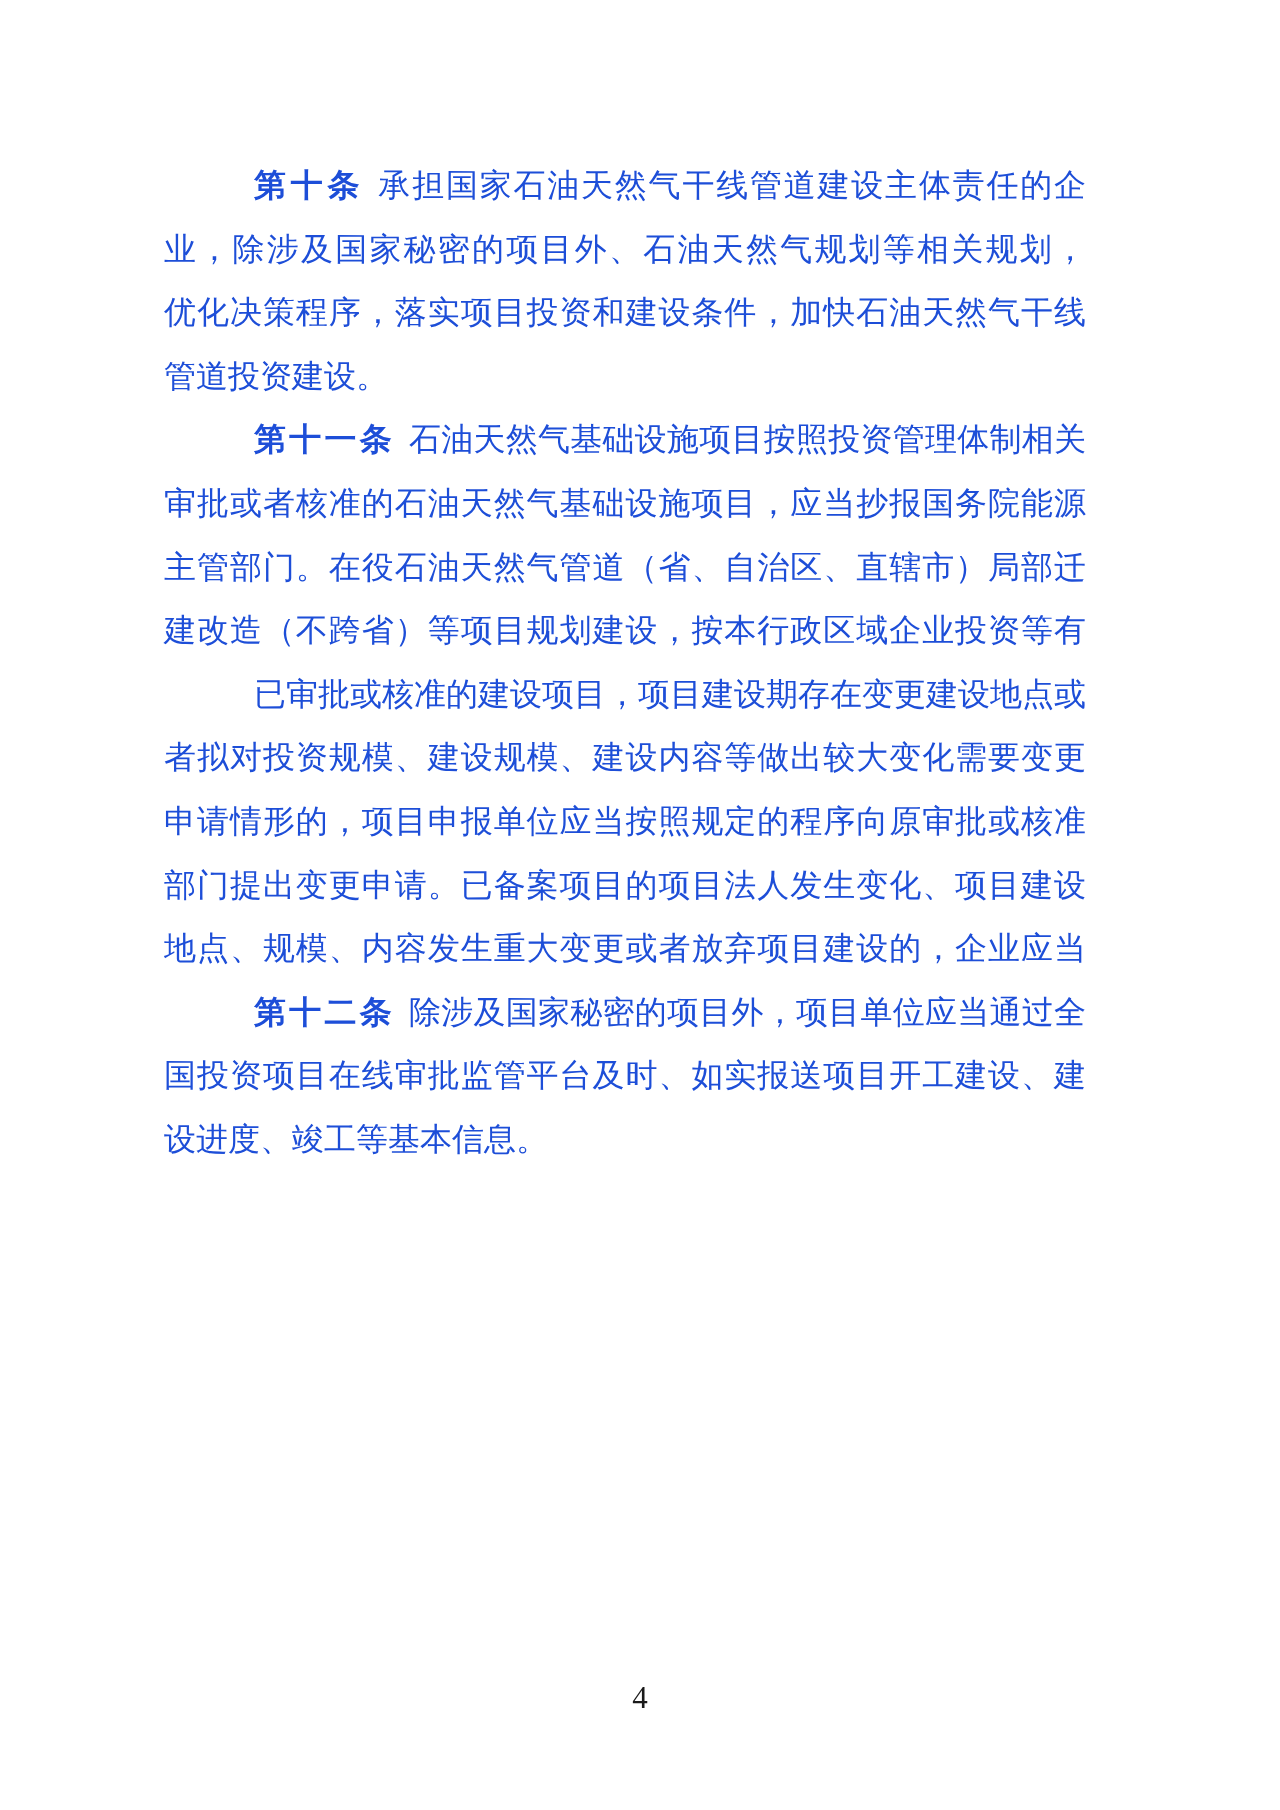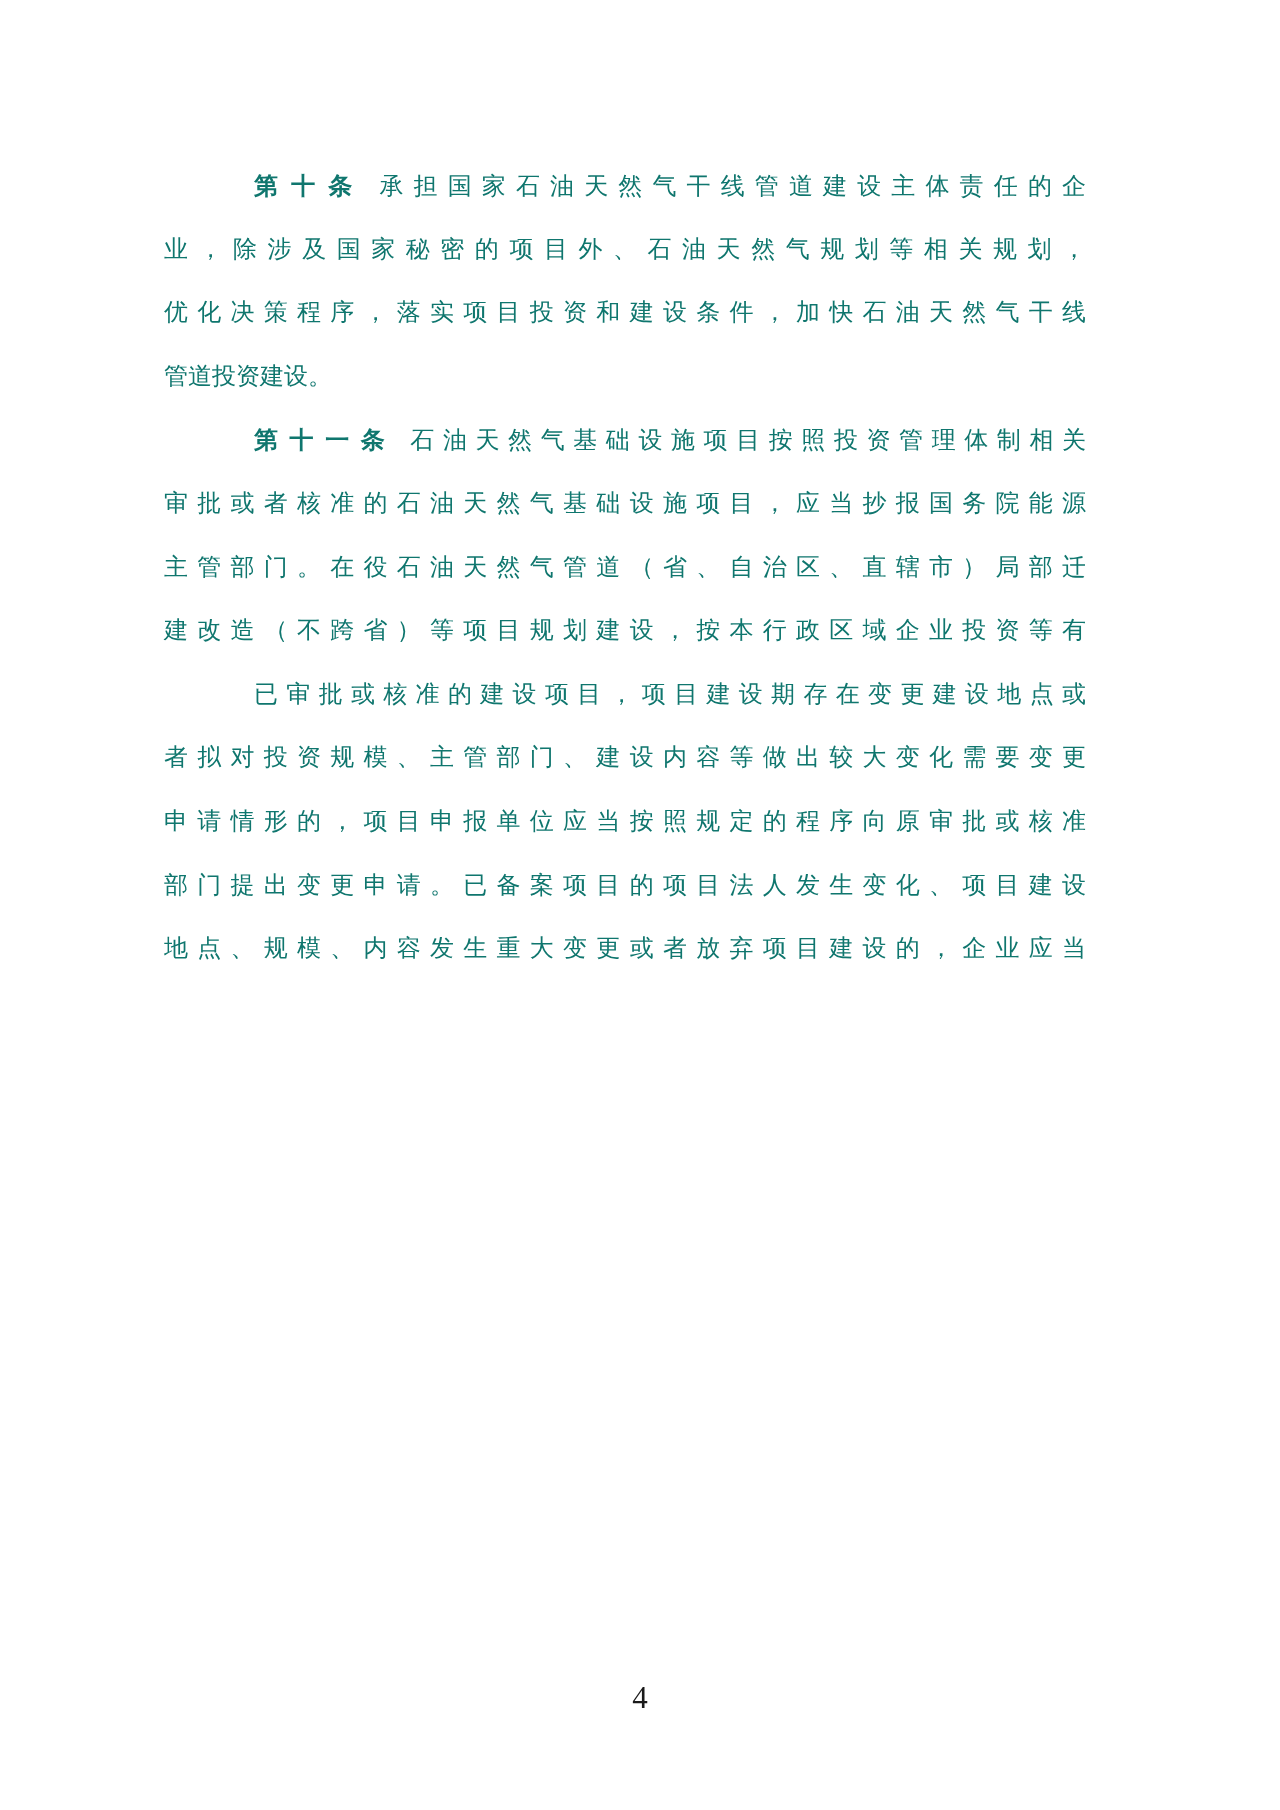--- a/index.html
+++ b/index.html
@@ -14,22 +14,22 @@
     margin: 0 auto;
     background: #ffffff;
     overflow: hidden;
     font-family: "Liberation Serif", "DejaVu Serif", serif;
   }
   .document-body {
     position: absolute;
     left: 164px;
     top: 154px;
     width: 922px;
-    color: #0f766e;
-    font-size: 24px;
+    color: #1d4ed8;
+    font-size: 32px;
   }
   .paragraph {
     margin: 0;
     padding: 0;
   }
   .line {
     height: 63.6px;
     line-height: 63.6px;
     text-align: justify;
     text-align-last: justify;
@@ -72,20 +72,25 @@
         <div class="line last"><span>管道投资建设。</span></div>
       </div>
       <div class="paragraph">
         <div class="line first"><span class="lead">第十一条</span><span>石油天然气基础设施项目按照投资管理体制相关</span></div>
         <div class="line"><span>审批或者核准的石油天然气基础设施项目，应当抄报国务院能源</span></div>
         <div class="line"><span>主管部门。在役石油天然气管道（省、自治区、直辖市）局部迁</span></div>
         <div class="line"><span>建改造（不跨省）等项目规划建设，按本行政区域企业投资等有</span></div>
       </div>
       <div class="paragraph">
         <div class="line first"><span>已审批或核准的建设项目，项目建设期存在变更建设地点或</span></div>
-        <div class="line"><span>者拟对投资规模、主管部门、建设内容等做出较大变化需要变更</span></div>
+        <div class="line"><span>者拟对投资规模、建设规模、建设内容等做出较大变化需要变更</span></div>
         <div class="line"><span>申请情形的，项目申报单位应当按照规定的程序向原审批或核准</span></div>
         <div class="line"><span>部门提出变更申请。已备案项目的项目法人发生变化、项目建设</span></div>
         <div class="line"><span>地点、规模、内容发生重大变更或者放弃项目建设的，企业应当</span></div>
+      </div>
+      <div class="paragraph">
+        <div class="line first"><span class="lead">第十二条</span><span>除涉及国家秘密的项目外，项目单位应当通过全</span></div>
+        <div class="line"><span>国投资项目在线审批监管平台及时、如实报送项目开工建设、建</span></div>
+        <div class="line last"><span>设进度、竣工等基本信息。</span></div>
       </div>
     </div>
   <div class="page-number">4</div>
 </div>
 
 </body></html>

